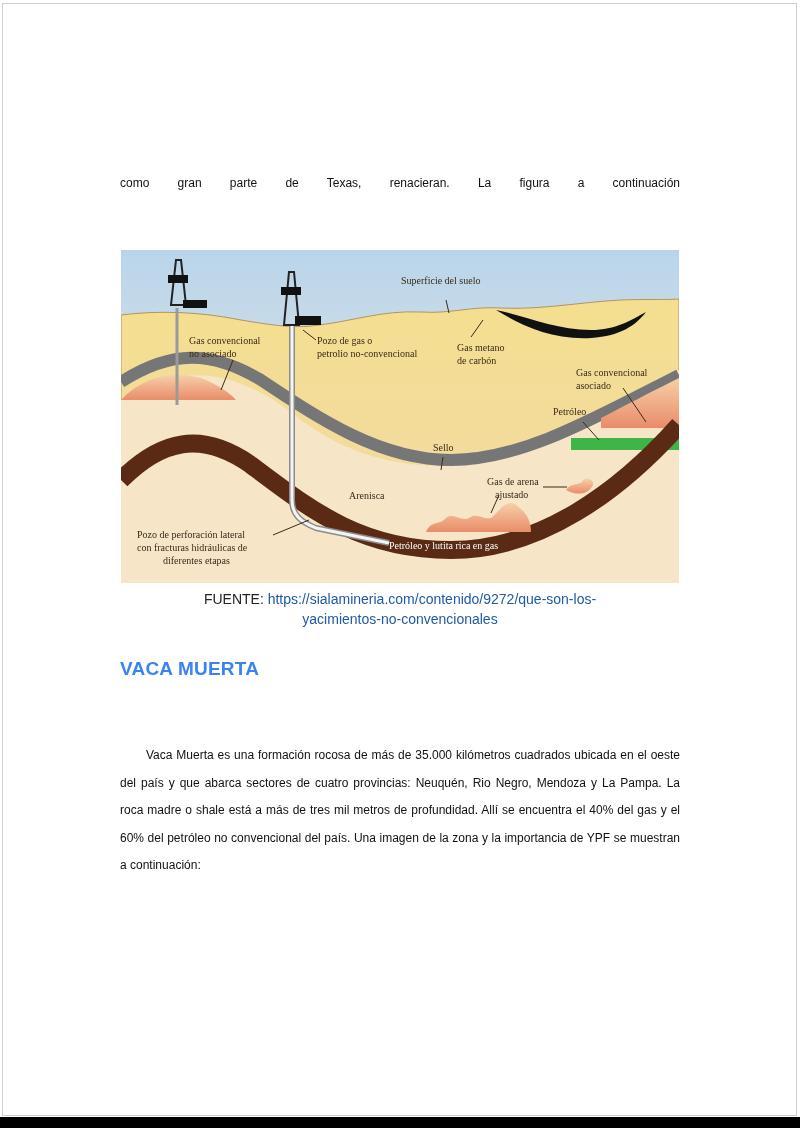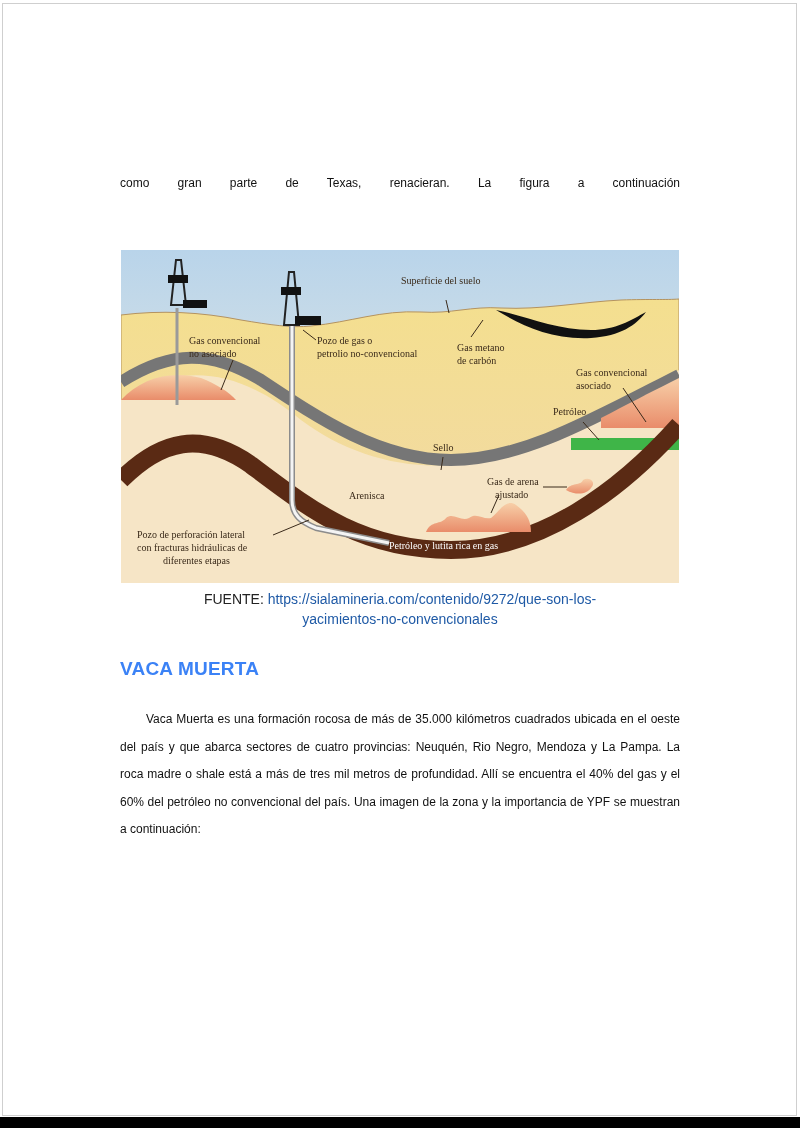--- a/index.html
+++ b/index.html
@@ -7,21 +7,21 @@
   .page { position: absolute; left: 2px; top: 3px; width: 795px; height: 1113px; border: 1px solid #cfcfcf; background: #fff; box-sizing: border-box; }
   .bottom-bar { position: absolute; left: 0; top: 1117px; width: 800px; height: 11px; background: #000; }
   .para { position: absolute; left: 120px; width: 560px; font-size: 12px; line-height: 27.5px; color: #111; text-align: justify; text-align-last: left; }
   .p1 { top: 170px; }
   .p1 .l1 { display: block; text-align: justify; text-align-last: justify; }
   .figure { position: absolute; left: 121px; top: 250px; width: 558px; height: 388px; overflow: hidden; }
   .figure svg { display: block; }
   .caption { position: absolute; left: 120px; top: 589px; width: 560px; text-align: center; font-size: 14px; line-height: 20px; color: #222; }
   .caption .link { color: #1f5aa6; }
   .heading { position: absolute; left: 120px; top: 658px; font-size: 19px; font-weight: bold; color: #3b82f6; letter-spacing: 0.2px; }
-  .p2 { top: 706px; }
+  .p2 { top: 742px; }
   .p2 .indent { display: inline-block; width: 26px; }
   .lbl { font-family: "Liberation Serif", serif; font-size: 10px; fill: #3a2a1a; }
   .lbl-w { font-family: "Liberation Serif", serif; font-size: 10px; fill: #ffffff; }
 </style>
 </head>
 <body>
 
 <div class="page"></div>
 
 <div class="para p1">

